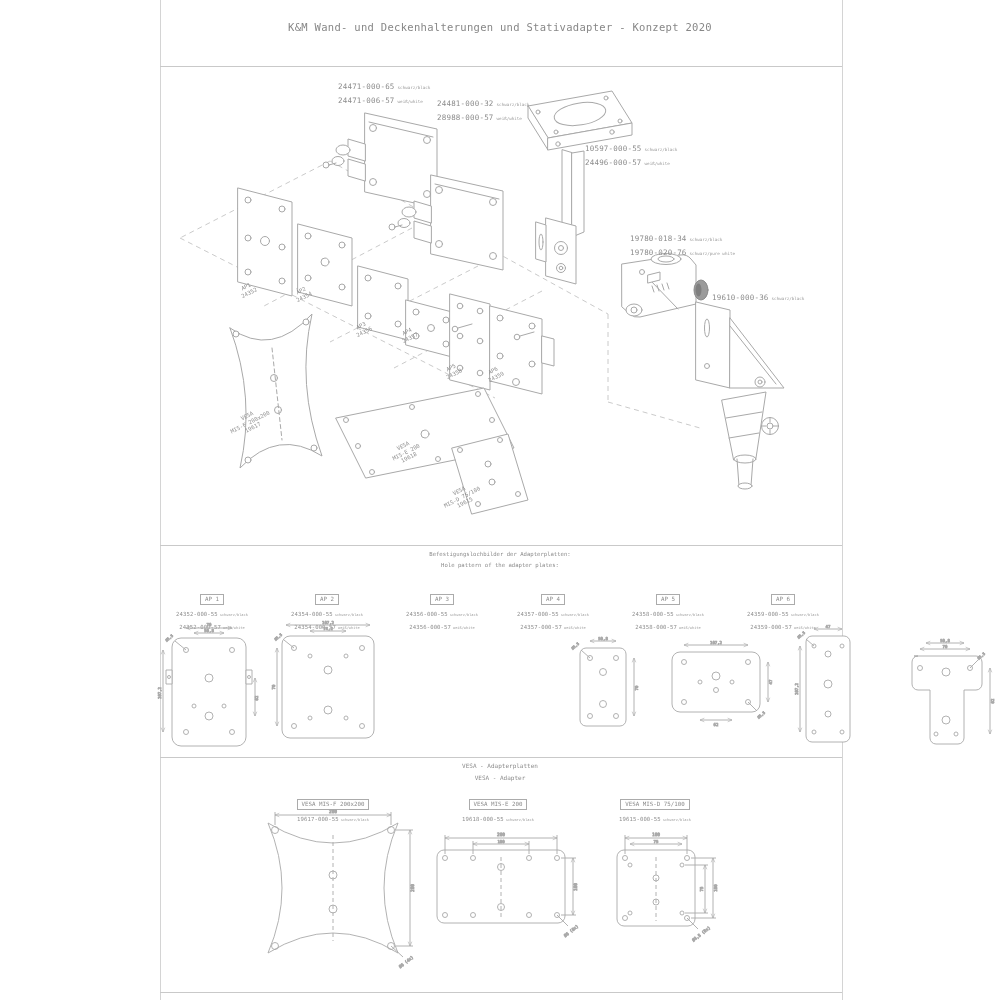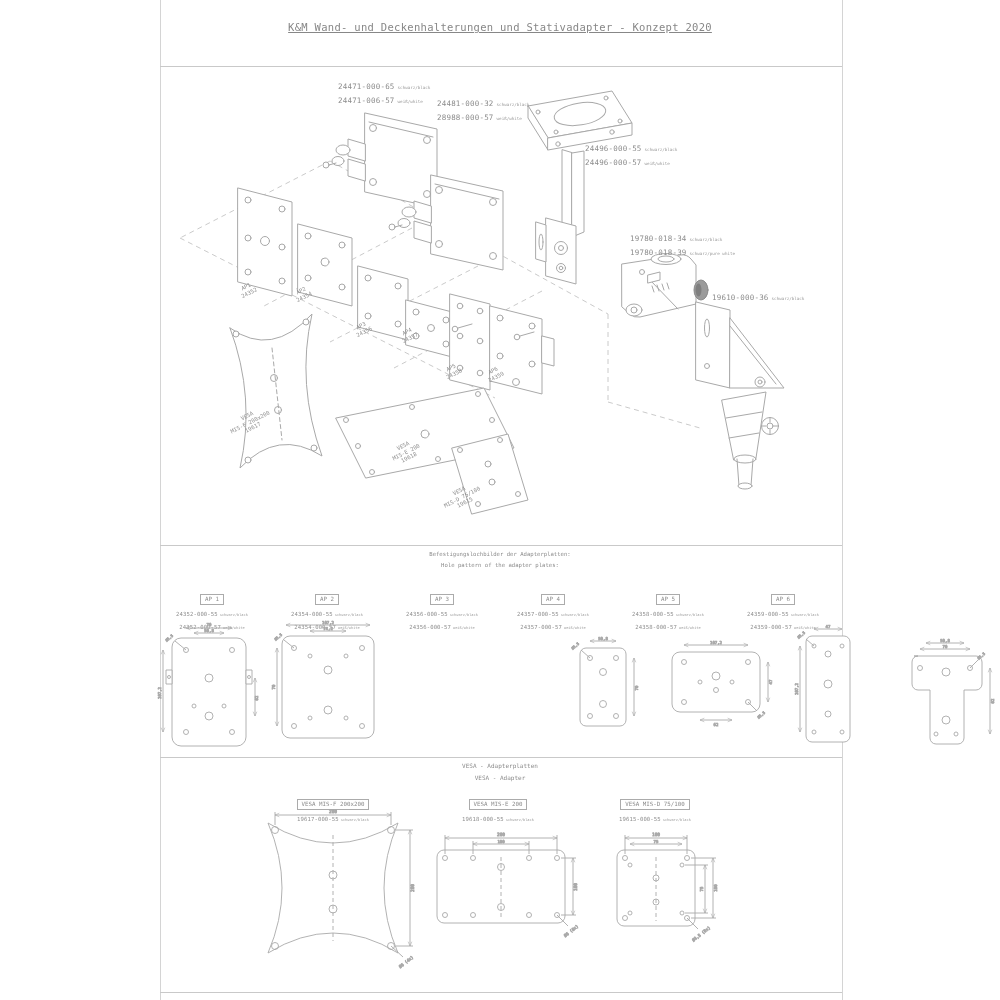--- a/index.html
+++ b/index.html
@@ -1,19 +1,19 @@
 <!DOCTYPE html>
 <html><head>
 <meta charset="utf-8">
 <style>
   html,body{margin:0;padding:0;background:#ffffff;}
   #page{position:relative;width:1000px;height:1000px;background:#fff;overflow:hidden;
         font-family:"DejaVu Sans Mono",monospace;color:#8c8c8c;}
   .abs{position:absolute;}
-  .title{width:1000px;text-align:center;font-size:10.5px;line-height:17px;color:#878787;letter-spacing:.3px;white-space:nowrap;text-decoration:underline;}
+  .title{width:1000px;text-align:center;font-size:10.5px;line-height:17px;color:#878787;letter-spacing:.3px;white-space:nowrap;}
   .hline{position:absolute;height:1px;background:#c9c9c9;}
   .vline{position:absolute;width:1px;background:#d4d4d4;}
   .callout{position:absolute;white-space:nowrap;line-height:9.5px;}
   .pn{font-size:7.5px;letter-spacing:.2px;color:#8c8c8c;}
   .pc{font-size:4.2px;margin-left:3px;color:#9a9a9a;}
   .pn2{font-size:5.6px;letter-spacing:.1px;color:#8e8e8e;}
   .pc2{font-size:3.6px;margin-left:2px;color:#a0a0a0;}
   .rot{position:absolute;text-align:center;font-size:5.5px;line-height:6.5px;color:#8e8e8e;
        transform:rotate(-27deg);white-space:nowrap;}
   .sec-head{position:absolute;width:1000px;text-align:center;color:#8c8c8c;}
@@ -238,26 +238,26 @@
 
   <div class="callout" style="left:338px;top:79px;">
     <div><span class="pn">24471-000-65</span><span class="pc">schwarz/black</span></div>
     <div><span class="pn">24471-006-57</span><span class="pc">weiß/white</span></div>
   </div>
   <div class="callout" style="left:437px;top:96px;">
     <div><span class="pn">24481-000-32</span><span class="pc">schwarz/black</span></div>
     <div><span class="pn">28988-000-57</span><span class="pc">weiß/white</span></div>
   </div>
   <div class="callout" style="left:585px;top:141px;">
-    <div><span class="pn">24496-000-55</span><span class="pc">schwarz/black</span></div>
+    <div><span class="pn">10597-000-55</span><span class="pc">schwarz/black</span></div>
     <div><span class="pn">24496-000-57</span><span class="pc">weiß/white</span></div>
   </div>
   <div class="callout" style="left:630px;top:231px;">
     <div><span class="pn">19780-018-34</span><span class="pc">schwarz/black</span></div>
-    <div><span class="pn">19780-018-39</span><span class="pc">schwarz/pure white</span></div>
+    <div><span class="pn">19780-020-76</span><span class="pc">schwarz/pure white</span></div>
   </div>
   <div class="callout" style="left:712px;top:290px;">
     <div><span class="pn">19610-000-36</span><span class="pc">schwarz/black</span></div>
   </div>
 
   <div class="rot" style="left:225px;top:283px;width:45px;">
     <div>AP1</div>
     <div>24352</div>
   </div>
   <div class="rot" style="left:280px;top:287px;width:45px;">

